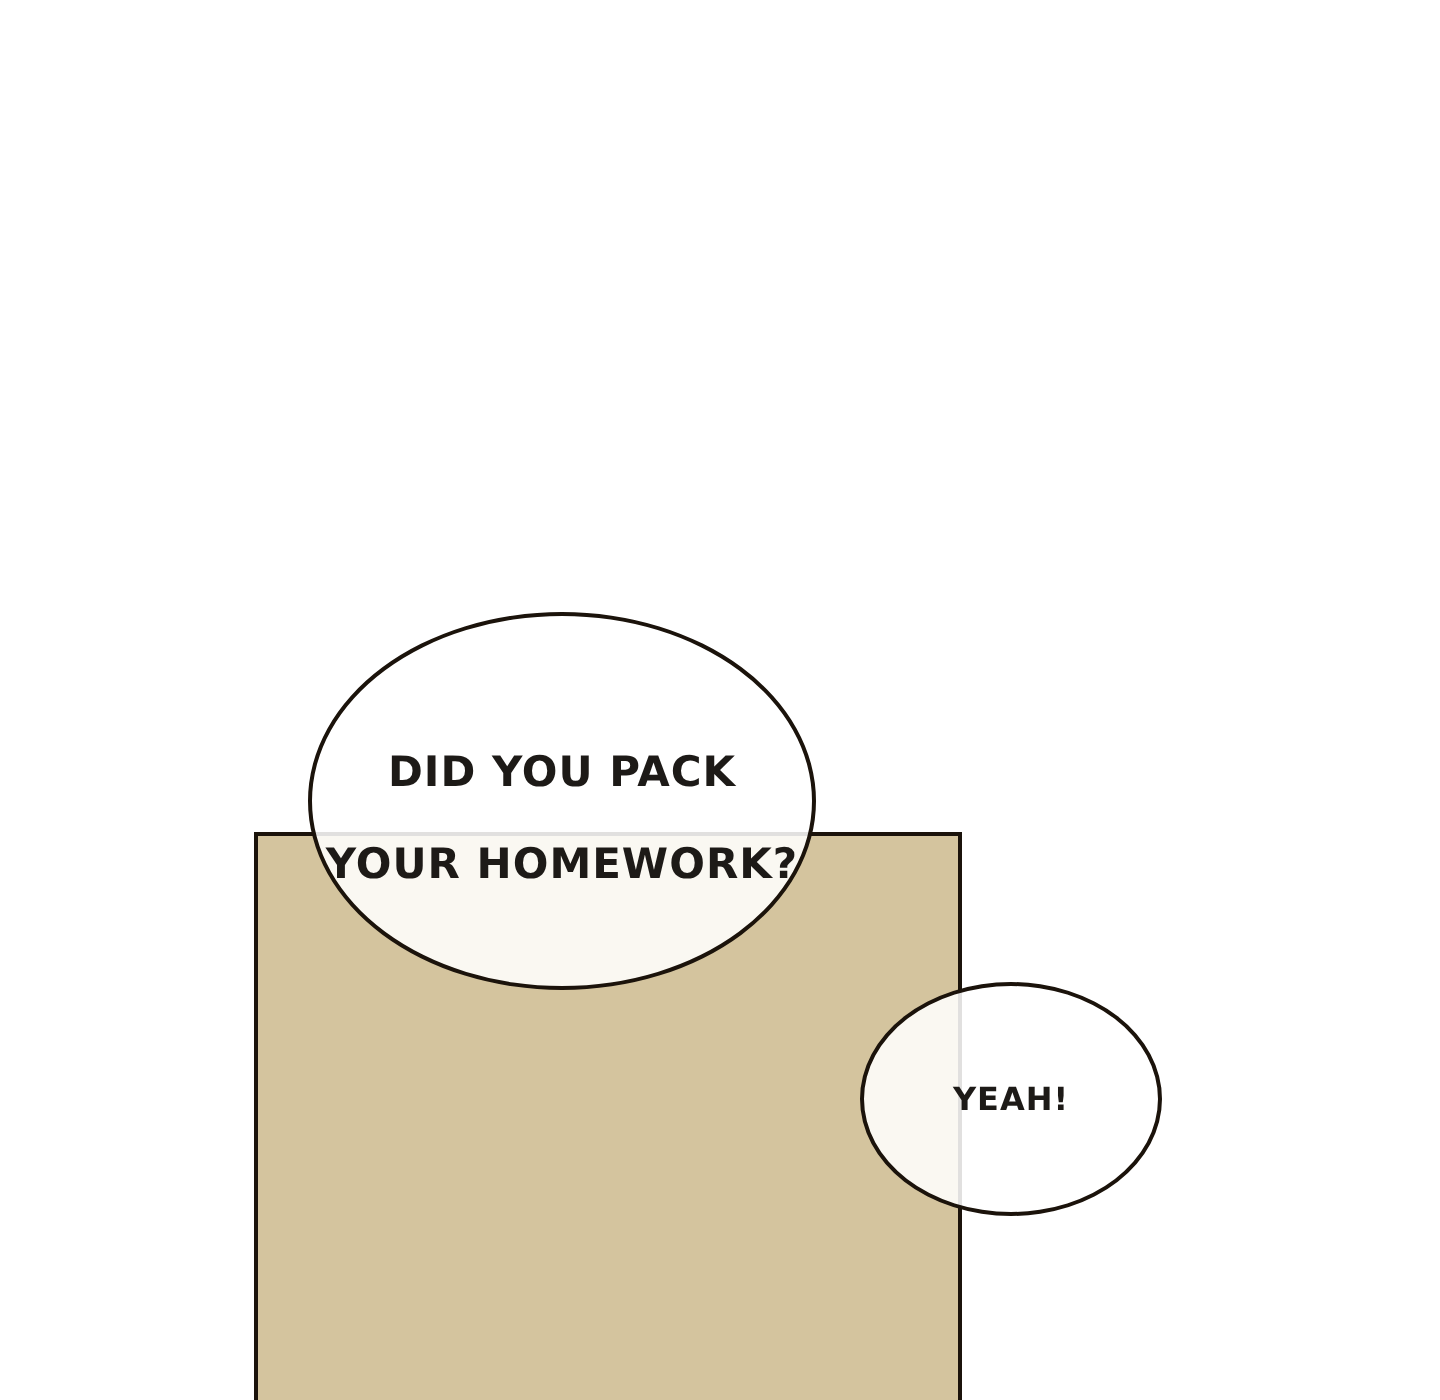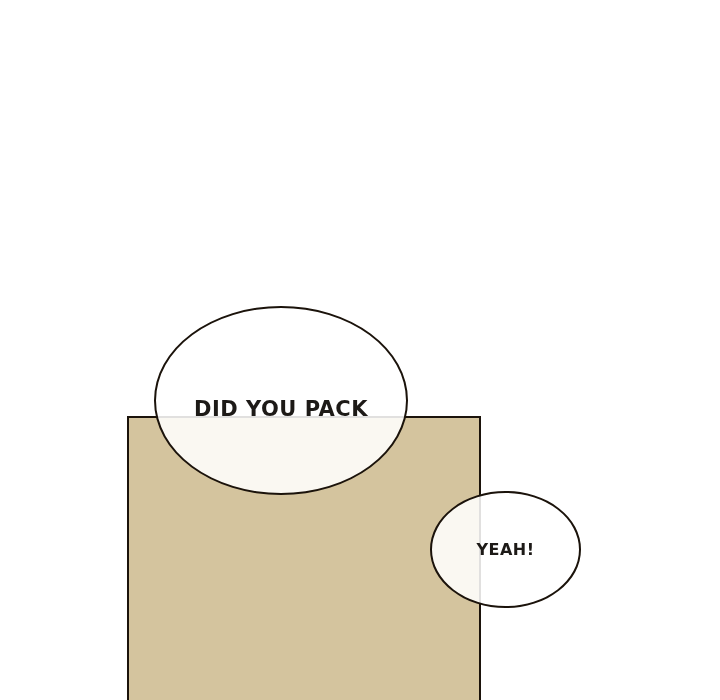--- a/index.html
+++ b/index.html
@@ -79,20 +79,21 @@
 </head>
 <body>
 
 <div class="comic-page">
 
   <div class="comic-panel"></div>
 
   <div class="bubble bubble-question">
     <div class="bubble-text">
       <span class="line">DID YOU PACK</span>
+      <span class="line">YOUR HOMEWORK?</span>
     </div>
   </div>
 
   <div class="bubble bubble-answer">
     <div class="bubble-text">YEAH!</div>
   </div>
 
   <div class="bubble bubble-partial"></div>
 
 </div>

